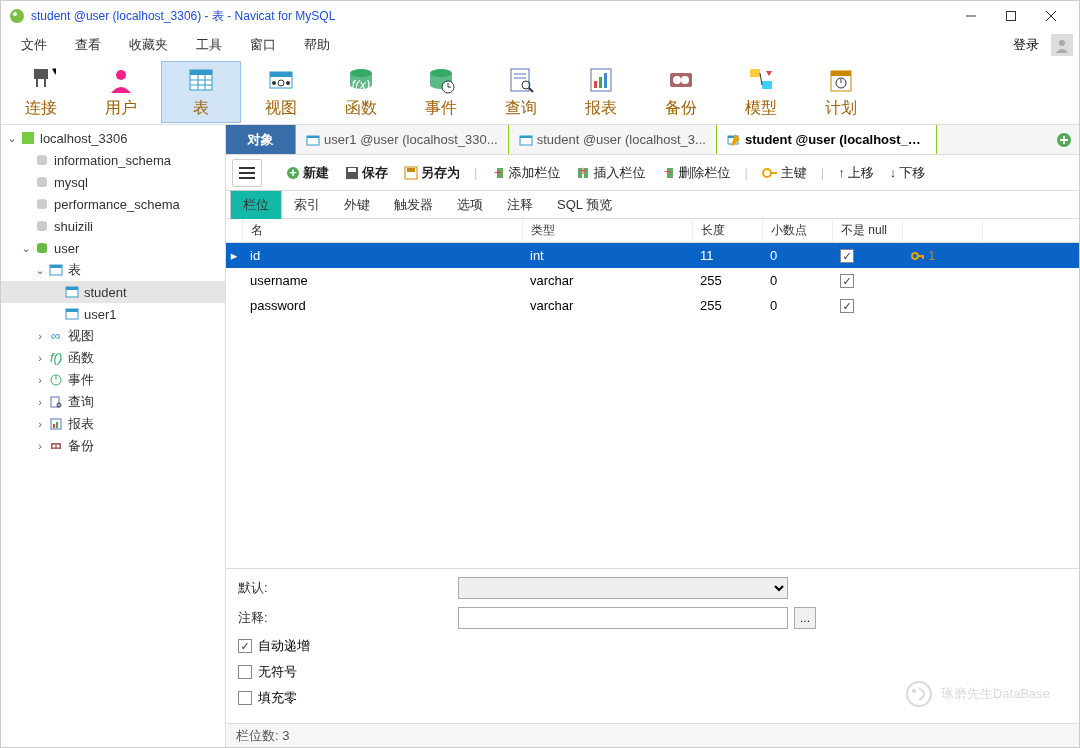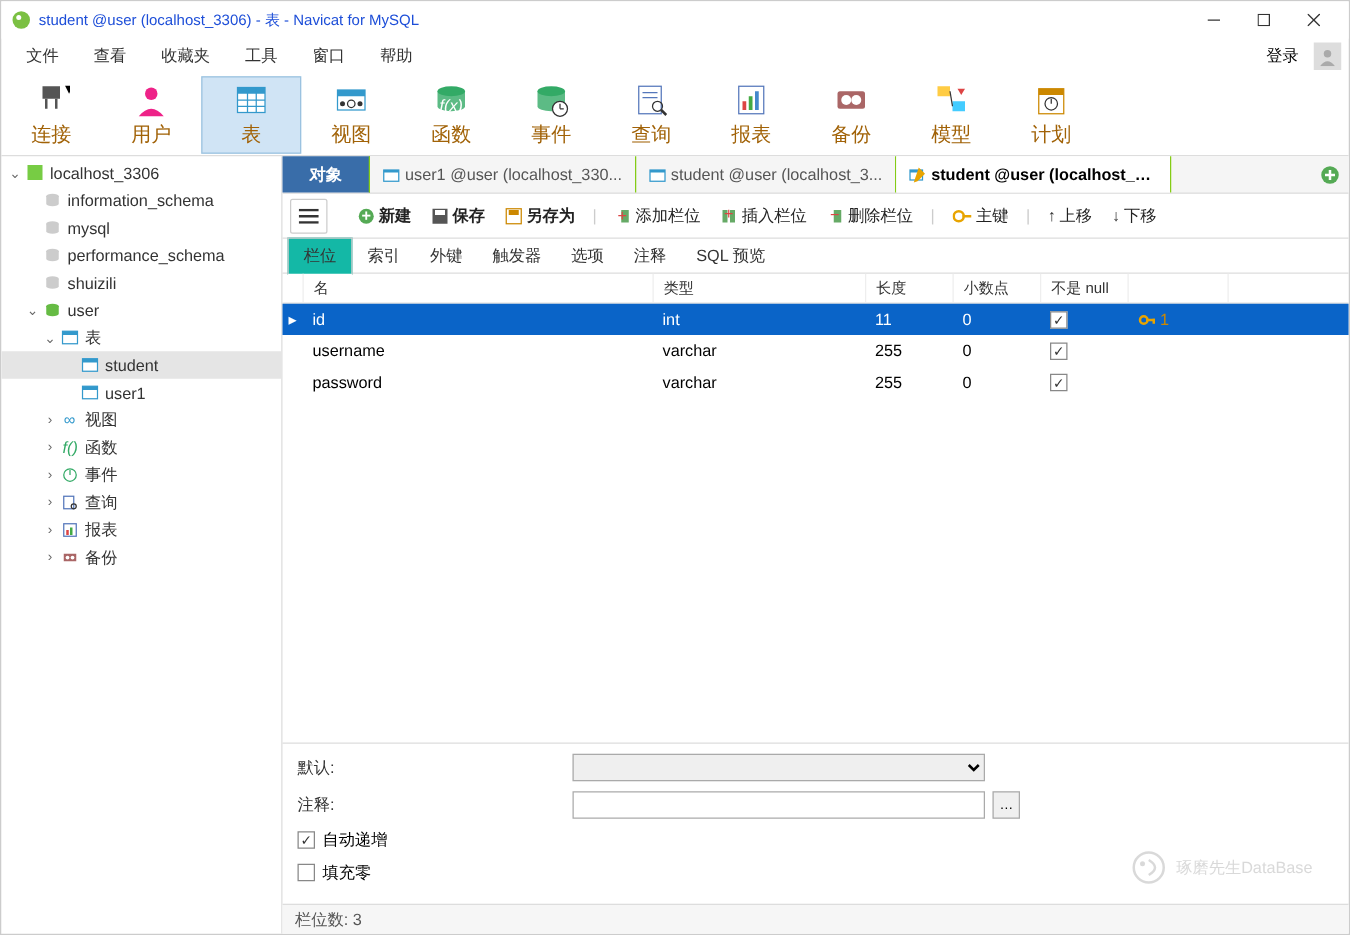--- a/index.html
+++ b/index.html
@@ -582,20 +582,24 @@
         <span class="prop-label">注释:</span>
         <input class="prop-input" style="">
         <div class="prop-btn">…</div>
       </div>
       <div class="chk-row">
           <span class="chk">✓</span>
           <span>自动递增</span>
         </div>
       <div class="chk-row">
           <span class="chk"></span>
+          <span>无符号</span>
+        </div>
+      <div class="chk-row">
+          <span class="chk"></span>
           <span>填充零</span>
         </div>
     </div>
 
     <div class="status-bar">
       <span>栏位数: 3</span>
     </div>
   </div>
 </div>
 

